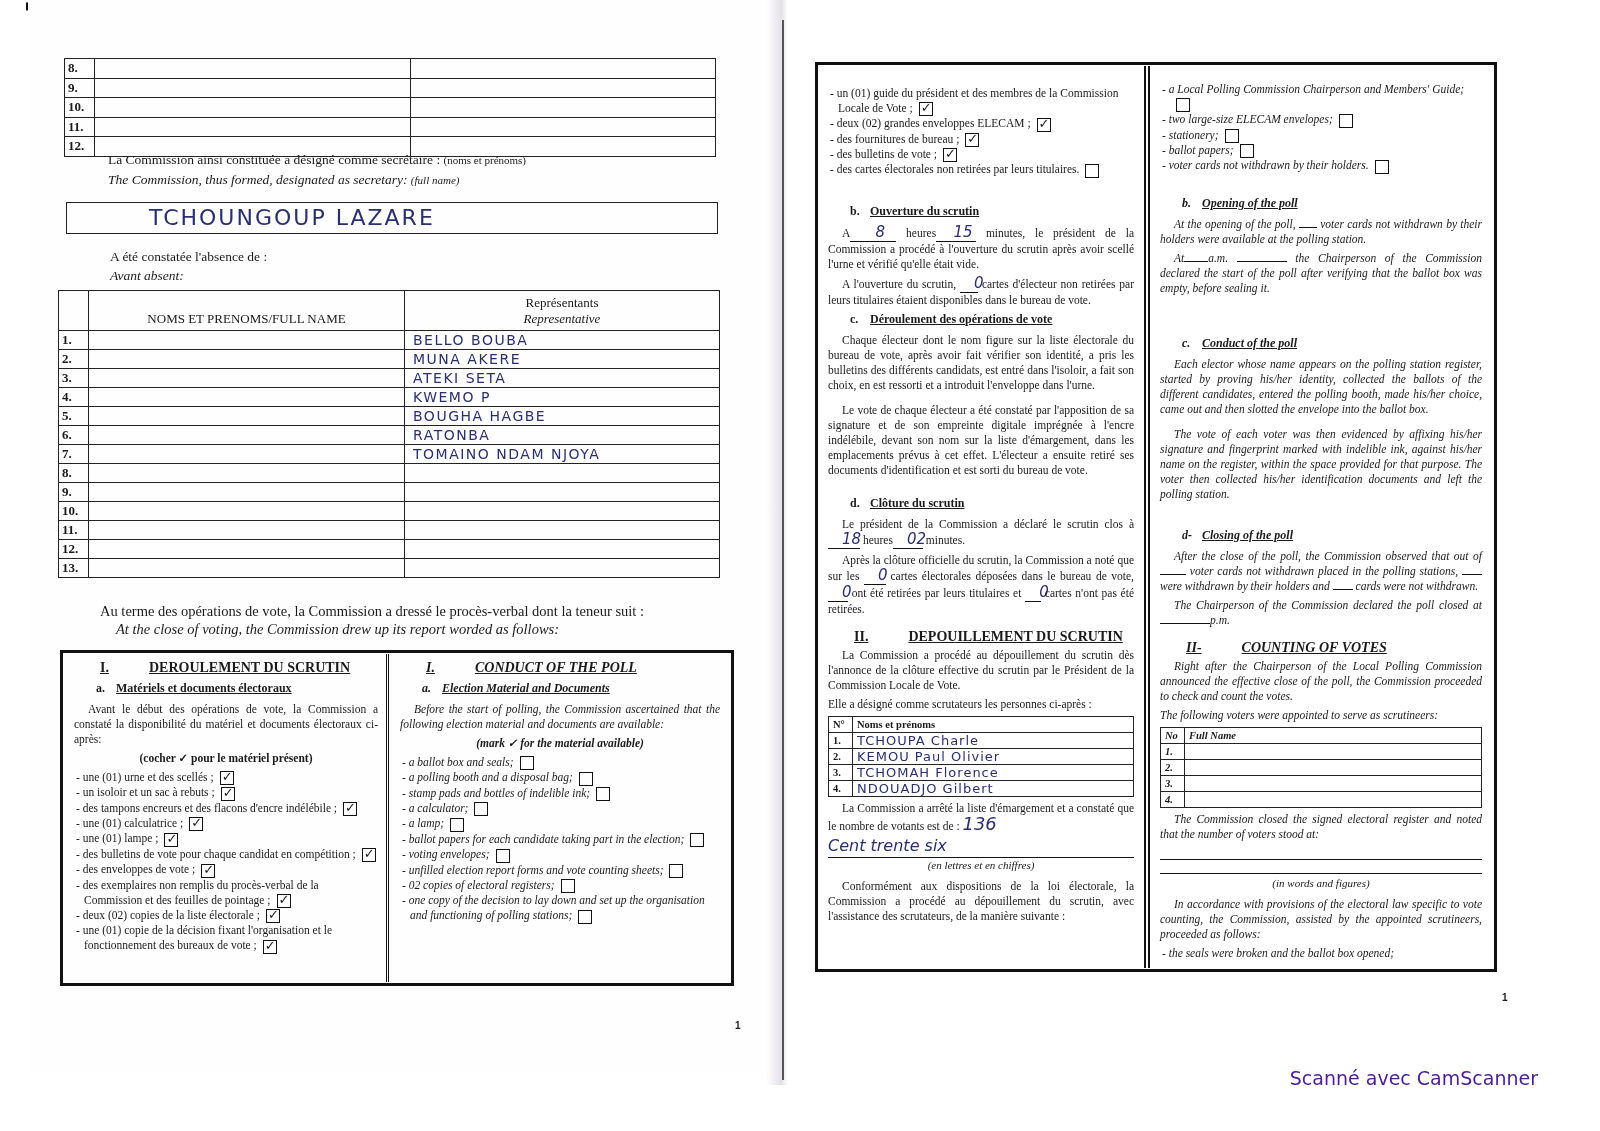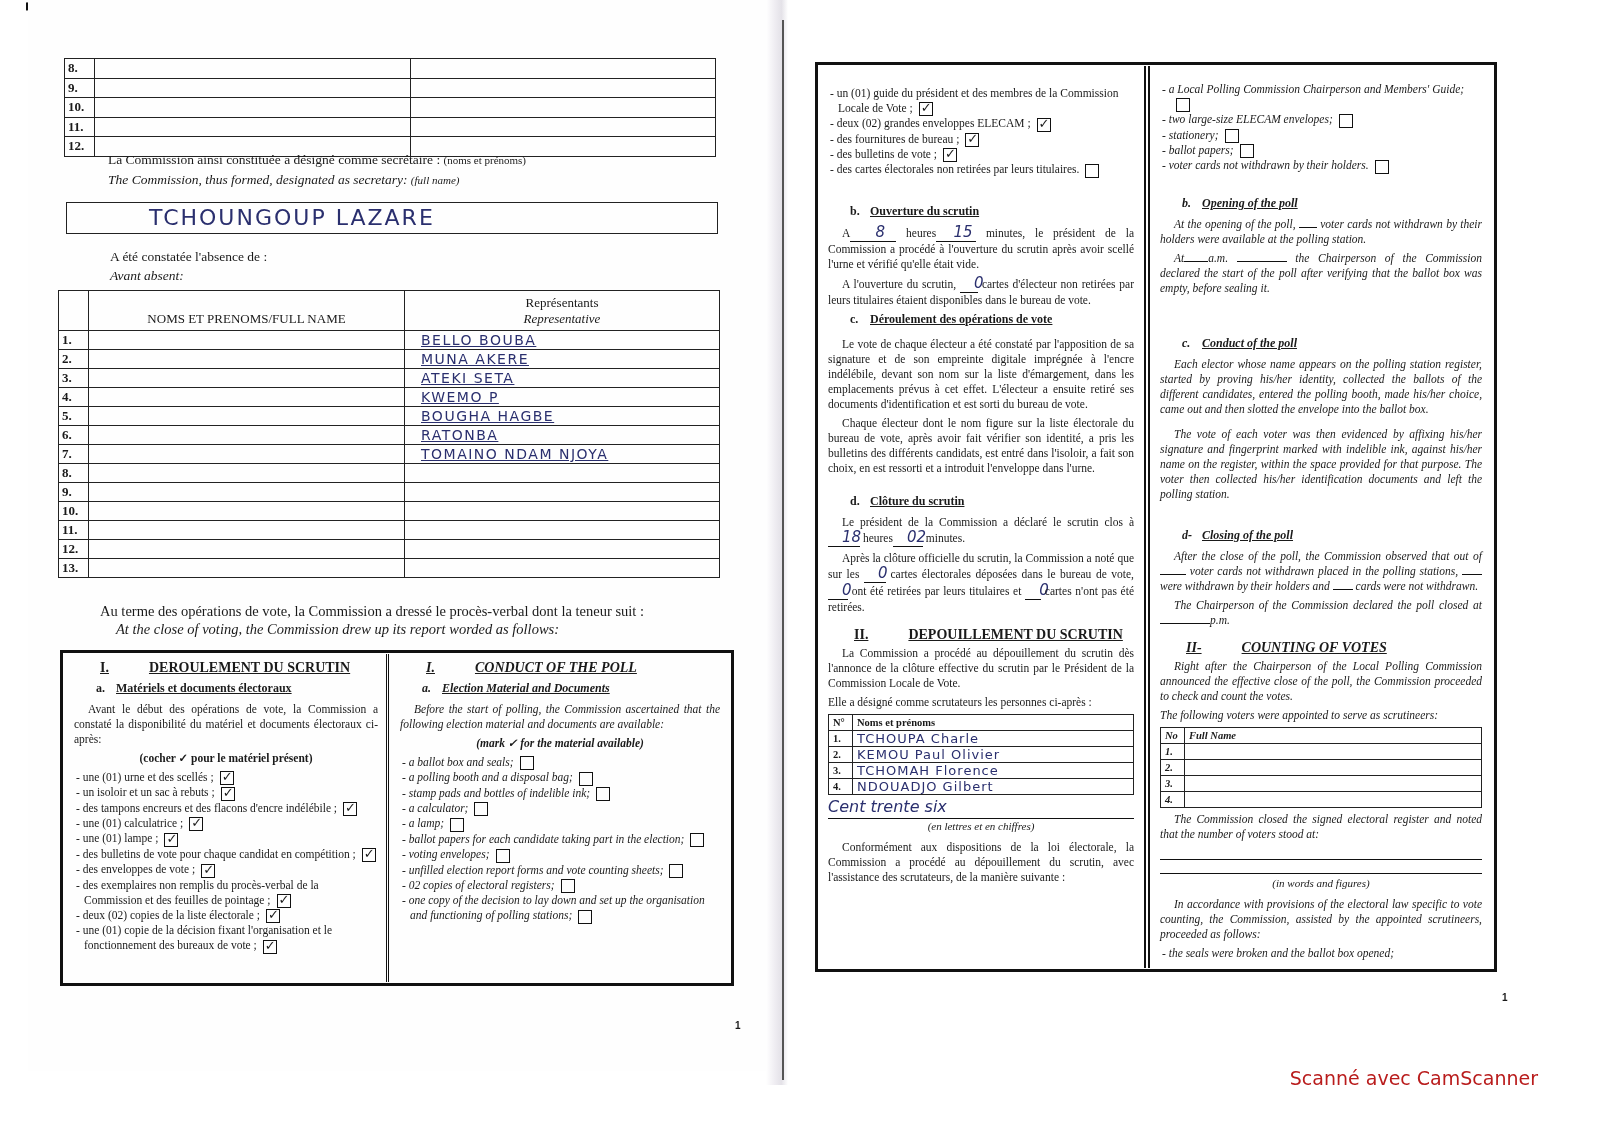--- a/index.html
+++ b/index.html
@@ -27,21 +27,21 @@
   .small { font-size: 11px; }
 
   .secretary-box { position: absolute; left: 66px; top: 202px; width: 652px; height: 32px; border: 1.5px solid #222; }
   .hand { font-family: "DejaVu Sans", sans-serif; color: #2a2f6e; letter-spacing: 2px; }
   .secretary-box .hand { position: absolute; left: 82px; top: 2px; font-size: 22px; }
 
   .absent-tbl { left: 58px; top: 290px; width: 662px; }
   .absent-tbl td { height: 19px; }
   .absent-tbl .c1 { width: 316px; }
   .absent-tbl th { font-weight: normal; height: 40px; font-size: 13px; }
-  .absent-tbl .hand { font-size: 14px; padding-left: 16px; letter-spacing: 1.5px; text-decoration: underline; }
+  .absent-tbl .hand { font-size: 14px; padding-left: 8px; letter-spacing: 1.5px; }
 
   
   .frame { position: absolute; border: 3px solid #111; }
   .frame-inner { position: absolute; border: 1.5px solid #111; }
   .col { position: absolute; padding: 6px 8px; font-family: "Liberation Serif", serif; font-size: 11.5px; line-height: 15px; }
   .col h2 { font-size: 14px; text-decoration: underline; font-weight: bold; display: flex; gap: 40px; padding-left: 26px; margin-bottom: 4px; }
   .col h3 { font-size: 12px; text-decoration: underline; font-weight: bold; padding-left: 22px; margin: 6px 0 6px; }
   .col h3 .lab { text-decoration: none; display: inline-block; width: 20px; }
   .col p { text-align: justify; text-indent: 14px; margin-bottom: 4px; }
   .col .center { text-align: center; font-weight: bold; text-indent: 0; }
@@ -53,21 +53,21 @@
   .en { font-style: italic; }
   .blank { display: inline-block; border-bottom: 1px solid #111; }
   .fill { color: #2a2f6e; font-family: "DejaVu Sans", sans-serif; font-size: 15px; font-style: italic; }
 
   .mini-tbl { border-collapse: collapse; width: 100%; margin: 4px 0; font-size: 10.5px; }
   .mini-tbl td, .mini-tbl th { border: 1.5px solid #222; height: 15px; padding: 0 4px; text-align: left; }
   .mini-tbl th { font-weight: bold; }
   .mini-tbl .n { width: 24px; font-weight: bold; }
   .mini-tbl .hand { font-size: 13px; letter-spacing: 1px; }
 
-  .watermark { position: absolute; right: 62px; top: 1067px; font-size: 19px; color: #b91c1c; font-family: "DejaVu Sans", sans-serif; }
+  .watermark { position: absolute; right: 62px; top: 1067px; font-size: 19px; color: #4c1d95; font-family: "DejaVu Sans", sans-serif; }
   .page-num { position: absolute; font-size: 10px; font-weight: bold; }
 </style>
 </head>
 <body>
 
 <div class="top-smudge"></div>
 
 <div class="page page-left"></div>
 
 <table class="tbl top-tbl">
@@ -267,22 +267,22 @@
     <span>A</span><span class="blank" style="width:46px; text-align:center;"><span class="fill">8</span></span>
     <span>heures</span><span class="blank" style="width:40px; text-align:center;"><span class="fill">15</span></span>
     <span>minutes, le président de la Commission a procédé à l'ouverture du scrutin après avoir scellé l'urne et vérifié qu'elle était vide.</span>
   </p>
   <p>
     <span>A l'ouverture du scrutin,</span> <span class="blank" style="width:18px; text-align:center;"><span class="fill">0</span></span>
     <span>cartes d'électeur non retirées par leurs titulaires étaient disponibles dans le bureau de vote.</span>
   </p>
 
   <h3 style="margin-top:4px;"><span class="lab">c.</span><span>Déroulement des opérations de vote</span></h3>
+  <p>Chaque électeur dont le nom figure sur la liste électorale du bureau de vote, après avoir fait vérifier son identité, a pris les bulletins des différents candidats, est entré dans l'isoloir, a fait son choix, en est ressorti et a introduit l'enveloppe dans l'urne.</p>
   <p style="margin-top:10px;">Le vote de chaque électeur a été constaté par l'apposition de sa signature et de son empreinte digitale imprégnée à l'encre indélébile, devant son nom sur la liste d'émargement, dans les emplacements prévus à cet effet. L'électeur a ensuite retiré ses documents d'identification et est sorti du bureau de vote.</p>
-  <p>Chaque électeur dont le nom figure sur la liste électorale du bureau de vote, après avoir fait vérifier son identité, a pris les bulletins des différents candidats, est entré dans l'isoloir, a fait son choix, en est ressorti et a introduit l'enveloppe dans l'urne.</p>
 
   <h3 style="margin-top:18px;"><span class="lab">d.</span><span>Clôture du scrutin</span></h3>
   <p>
     <span>Le président de la Commission a déclaré le scrutin clos à</span> <span class="blank" style="width:32px; text-align:center;"><span class="fill">18</span></span>
     <span>heures</span><span class="blank" style="width:30px; text-align:center;"><span class="fill">02</span></span>
     <span>minutes.</span>
   </p>
   <p>
     <span>Après la clôture officielle du scrutin, la Commission a noté que sur les</span> <span class="blank" style="width:22px; text-align:center;"><span class="fill">0</span></span>
     <span>cartes électorales déposées dans le bureau de vote,</span> <span class="blank" style="width:20px; text-align:center;"><span class="fill">0</span></span>
@@ -315,20 +315,24 @@
         <tr>
           <td class="n">3.</td>
           <td class="hand">TCHOMAH Florence</td>
         </tr>
         <tr>
           <td class="n">4.</td>
           <td class="hand">NDOUADJO Gilbert</td>
         </tr>
       </tbody>
   </table>
+  <p>
+    <span>La Commission a arrêté la liste d'émargement et a constaté que le nombre de votants est de :</span>
+    <span class="fill" style="font-size:18px;">136</span>
+  </p>
   <div style="border-bottom:1px solid #111; height:20px; margin-top:2px;">
     <span class="fill" style="font-size:16px;">Cent trente six</span>
   </div>
   <p class="it" style="text-align:center; text-indent:0; font-size:11px;">(en lettres et en chiffres)</p>
   <p style="margin-top:6px;">Conformément aux dispositions de la loi électorale, la Commission a procédé au dépouillement du scrutin, avec l'assistance des scrutateurs, de la manière suivante :</p>
 </div>
 
 <div class="col en" style="left:1152px; top:76px; width:338px;">
   <ul id="en-items2">
       <li><span>a Local Polling Commission Chairperson and Members' Guide;</span><span class="cb"></span></li>

